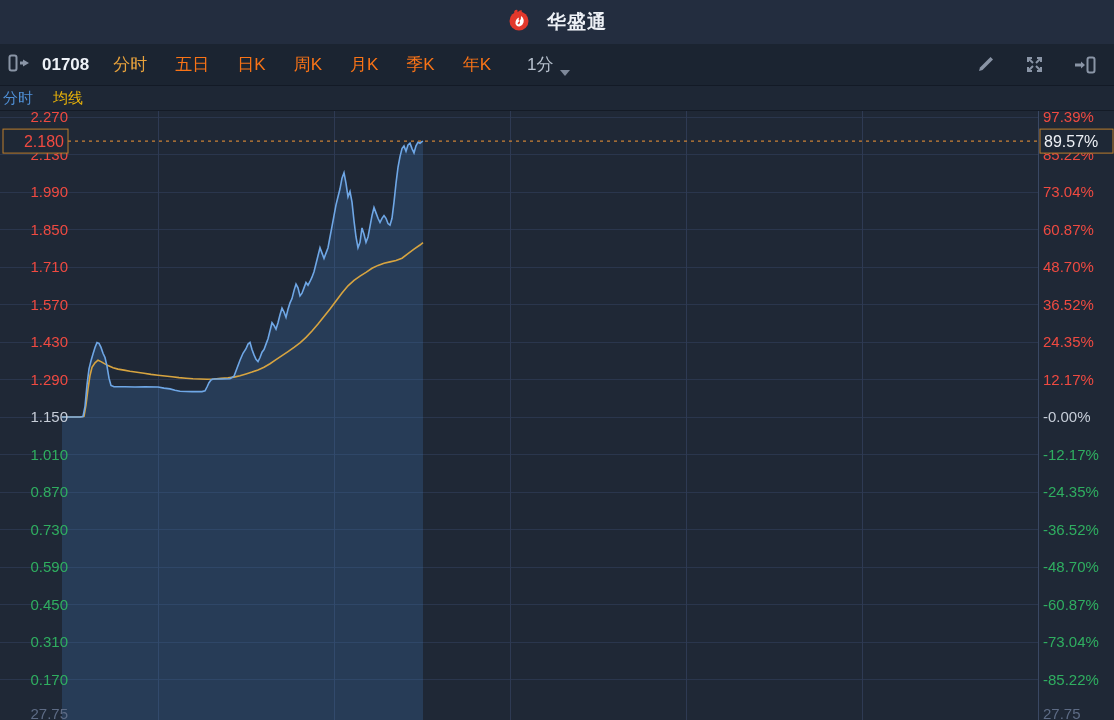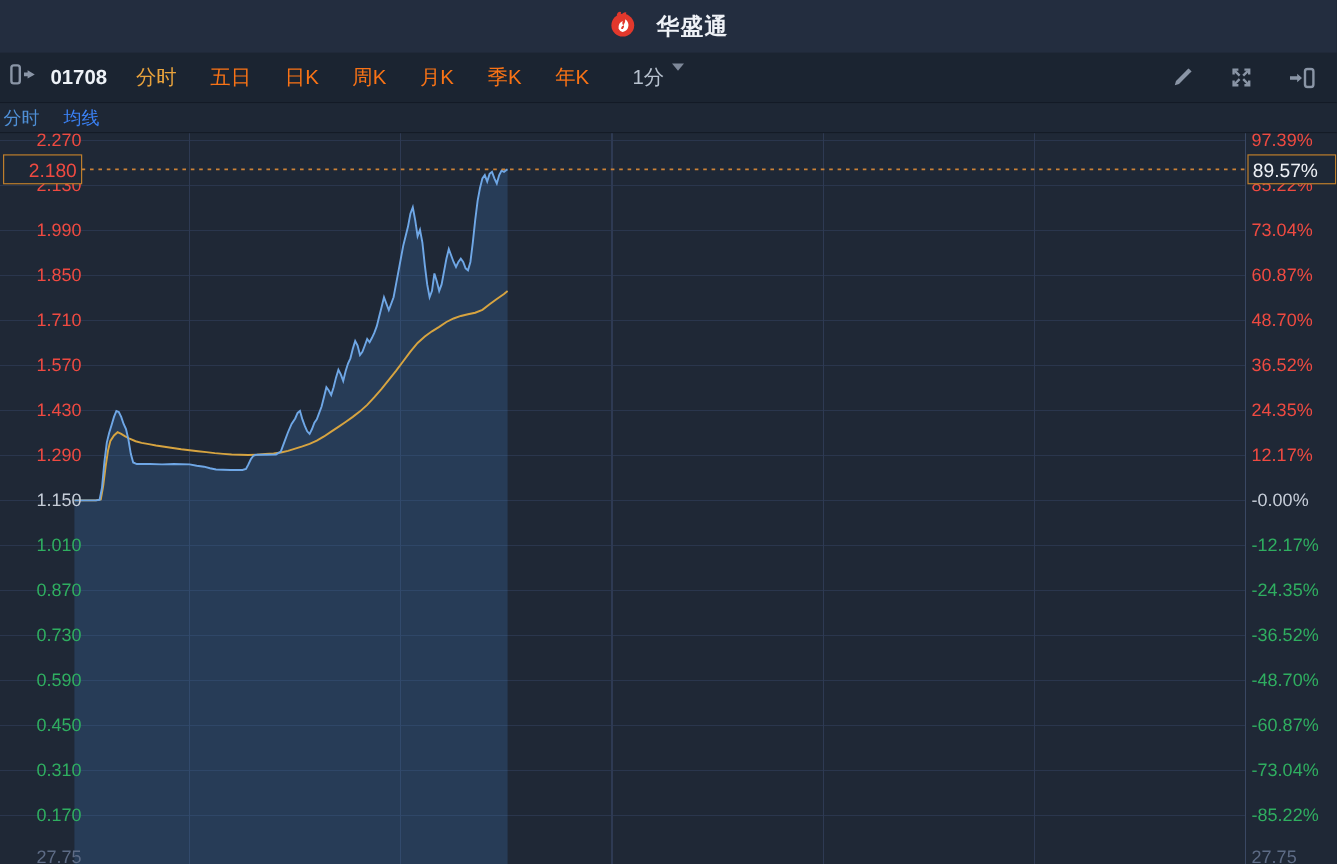--- a/index.html
+++ b/index.html
@@ -9,21 +9,21 @@
   .app-header { height:44px; background:#232d3f; display:flex; align-items:center;
                 justify-content:center; gap:16px; }
   .app-title { color:#eef1f6; font-size:19px; font-weight:bold; letter-spacing:1px; }
   
   .toolbar { height:42px; background:#1b2431; display:flex; align-items:center;
              padding:0 12px 0 8px; border-bottom:1px solid #131a26; }
   .stock-code { color:#eef2f7; font-size:17px; font-weight:bold; margin:0 10px 0 12px; }
   .tabs { display:flex; align-items:center; }
   .tab { color:#f97316; font-size:17px; padding:0 14px; cursor:pointer; white-space:nowrap; }
   .tab.active { color:#e8a23c; }
-  .interval { display:flex; align-items:flex-start; margin-left:22px; cursor:pointer; }
+  .interval { display:flex; align-items:flex-end; margin-left:22px; cursor:pointer; }
   .interval-label { color:#b8c2cf; font-size:17px; }
   .caret { width:0; height:0; border-left:5px solid transparent; border-right:5px solid transparent;
            border-top:6px solid #7e8899; margin-left:7px; }
   .tool-icons { margin-left:auto; display:flex; align-items:center; gap:30px; padding-right:6px; }
   .tool-icons svg { display:block; cursor:pointer; }
   
   .legend-row { height:25px; background:#1e2735; display:flex; align-items:center;
                 gap:20px; padding-left:3px; border-bottom:1px solid #141b26; }
   .legend-item { font-size:15px; cursor:pointer; }
   
@@ -89,21 +89,21 @@
       <svg width="22" height="18" viewBox="0 0 22 18">
         <rect x="13.5" y="1.5" width="7" height="15" rx="2" fill="none" stroke="#8a95a6" stroke-width="2"></rect>
         <path d="M1 7.5 L7 7.5 L7 5.5 L11 9 L7 12.5 L7 10.5 L1 10.5 Z" fill="#8a95a6"></path>
       </svg>
     </span>
   </div>
 </div>
 
 <div class="legend-row">
     <span class="legend-item" style="color: rgb(79, 143, 214);">分时</span>
-    <span class="legend-item" style="color: #3b82f6;">均线</span>
+    <span class="legend-item" style="color: #eab308;">均线</span>
   </div>
 
 <div class="chart-wrap">
   <svg id="chart-svg" width="1114" height="609" viewBox="0 0 1114 609">
       <rect x="0" y="0" width="1114" height="609" fill="#1f2836"></rect>
       <line x1="0" y1="6.0" x2="1038" y2="6.0" stroke="#2a364d" stroke-width="1" shape-rendering="crispEdges"></line>
       <line x1="0" y1="43.5" x2="1038" y2="43.5" stroke="#2a364d" stroke-width="1" shape-rendering="crispEdges"></line>
       <line x1="0" y1="81.0" x2="1038" y2="81.0" stroke="#2a364d" stroke-width="1" shape-rendering="crispEdges"></line>
       <line x1="0" y1="118.5" x2="1038" y2="118.5" stroke="#2a364d" stroke-width="1" shape-rendering="crispEdges"></line>
       <line x1="0" y1="156.0" x2="1038" y2="156.0" stroke="#2a364d" stroke-width="1" shape-rendering="crispEdges"></line>

